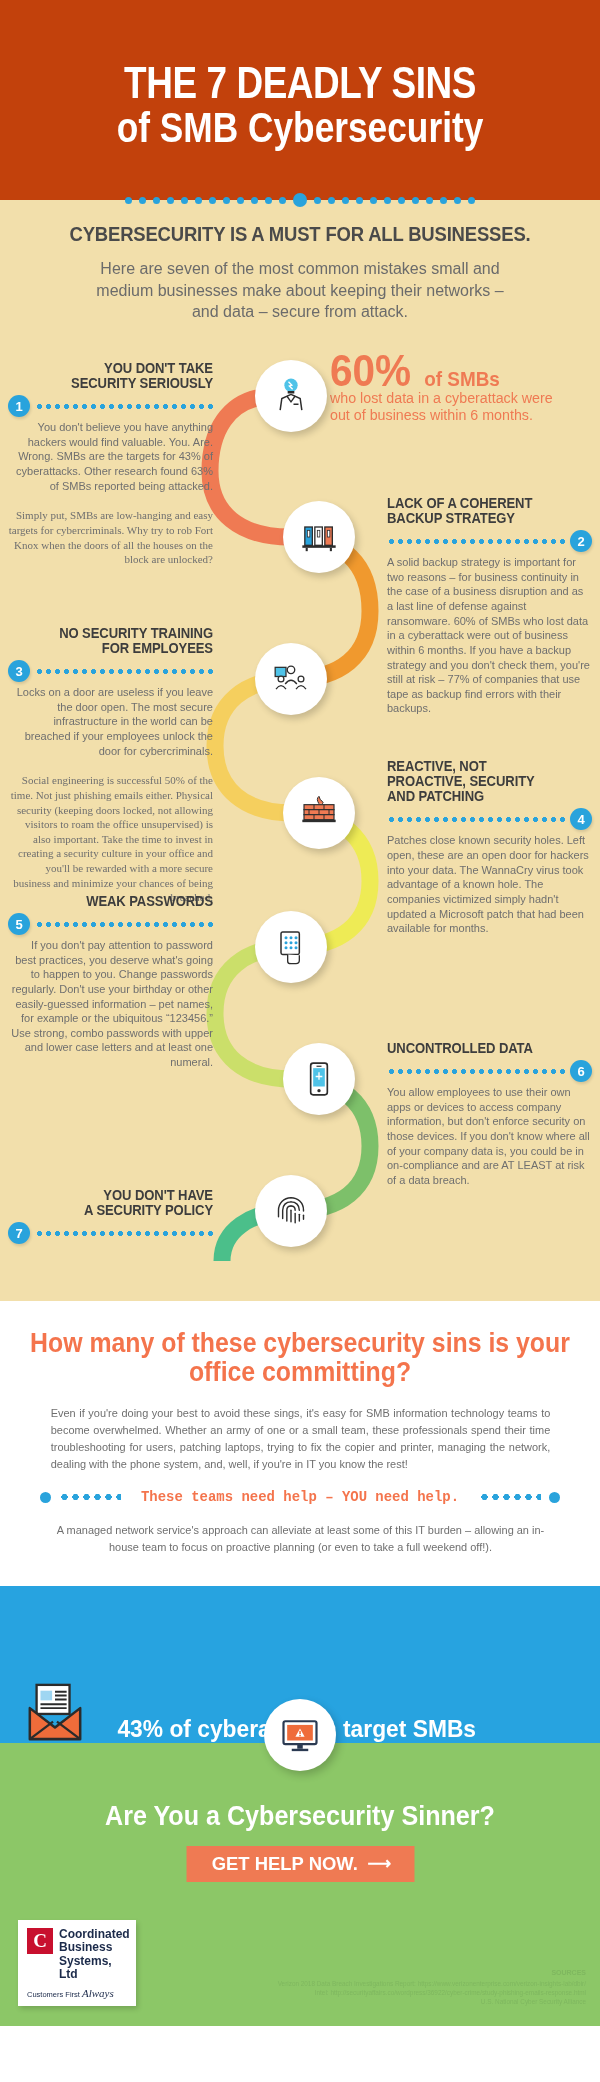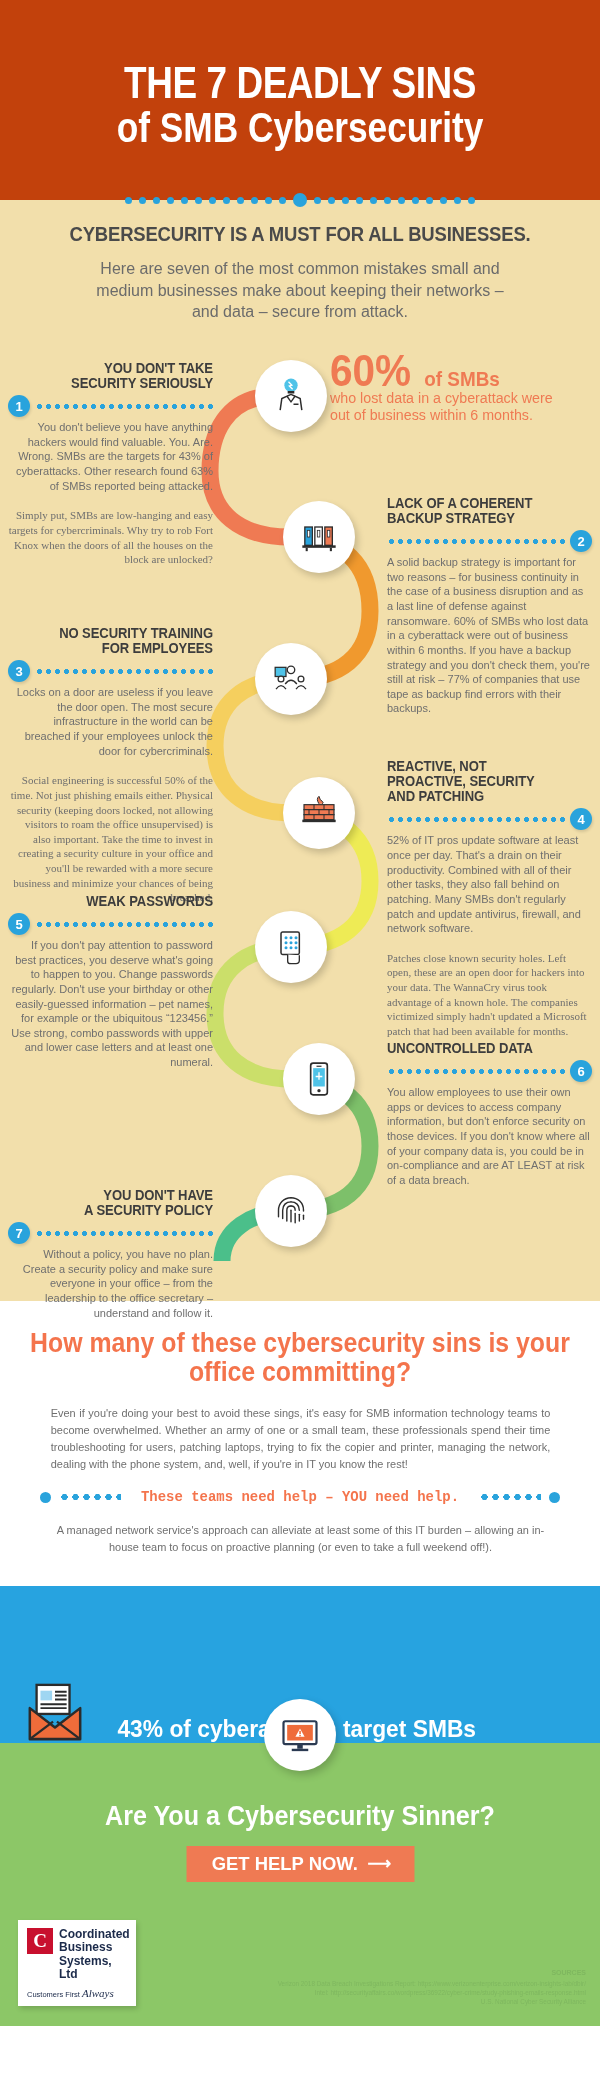--- a/index.html
+++ b/index.html
@@ -563,21 +563,20 @@
 
     <div class="sin right" style="top:418px;">
       <div class="sin-title" style="white-space:pre-line;">REACTIVE, NOT
 PROACTIVE, SECURITY
 AND PATCHING</div>
       <div class="sin-rule">
         <div class="badge">4</div>
         <div class="leader"></div>
       </div>
       <div class="sin-body">
-        <p>52% of IT pros update software at least once per day. That's a drain on their productivity. Combined with all of their other tasks, they also fall behind on patching. Many SMBs don't regularly patch and update antivirus, firewall, and network software.</p>
         <p>Patches close known security holes. Left open, these are an open door for hackers into your data. The WannaCry virus took advantage of a known hole. The companies victimized simply hadn't updated a Microsoft patch that had been available for months.</p>
       </div>
     </div>
 
     <div class="sin left" style="top:553px;">
       <div class="sin-title" style="white-space:pre-line;">WEAK PASSWORDS</div>
       <div class="sin-rule">
         <div class="badge">5</div>
         <div class="leader"></div>
       </div>
@@ -596,23 +595,20 @@
         <p>You allow employees to use their own apps or devices to access company information, but don't enforce security on those devices. If you don't know where all of your company data is, you could be in on-compliance and are AT LEAST at risk of a data breach.</p>
       </div>
     </div>
 
     <div class="sin left" style="top:847px;">
       <div class="sin-title" style="white-space:pre-line;">YOU DON'T HAVE
 A SECURITY POLICY</div>
       <div class="sin-rule">
         <div class="badge">7</div>
         <div class="leader"></div>
-      </div>
-      <div class="sin-body">
-        <p>Without a policy, you have no plan. Create a security policy and make sure everyone in your office – from the leadership to the office secretary – understand and follow it.</p>
       </div>
     </div>
 
   </div>
 
 </div>
 
 <div class="white">
   <h2>How many of these cybersecurity sins is your office committing?</h2>
   <div class="para">Even if you're doing your best to avoid these sings, it's easy for SMB information technology teams to become overwhelmed. Whether an army of one or a small team, these professionals spend their time troubleshooting for users, patching laptops, trying to fix the copier and printer, managing the network, dealing with the phone system, and, well, if you're in IT you know the rest!</div>

